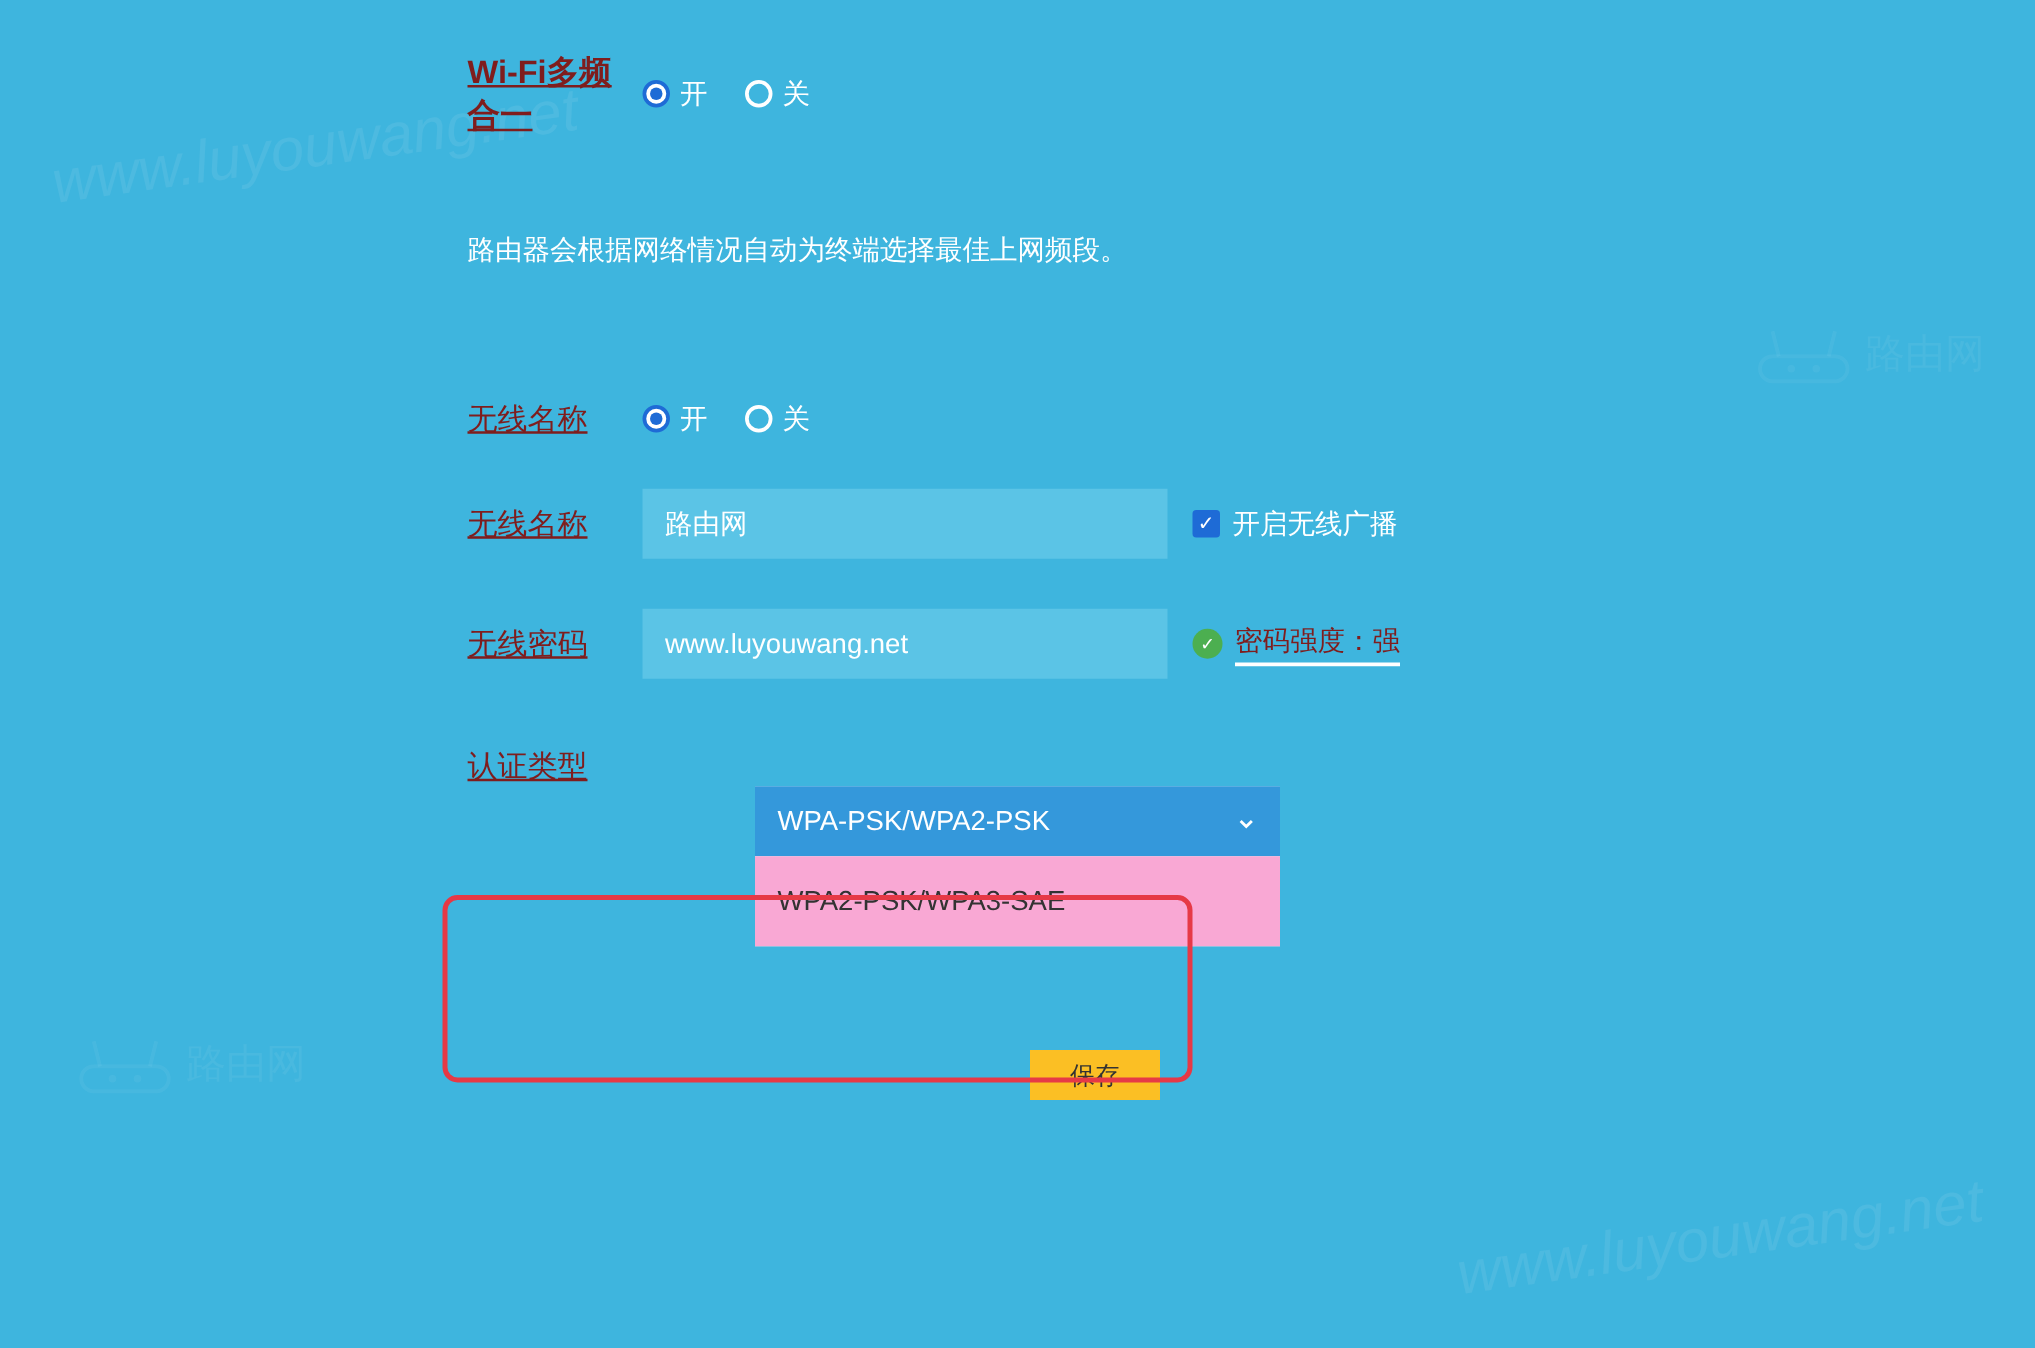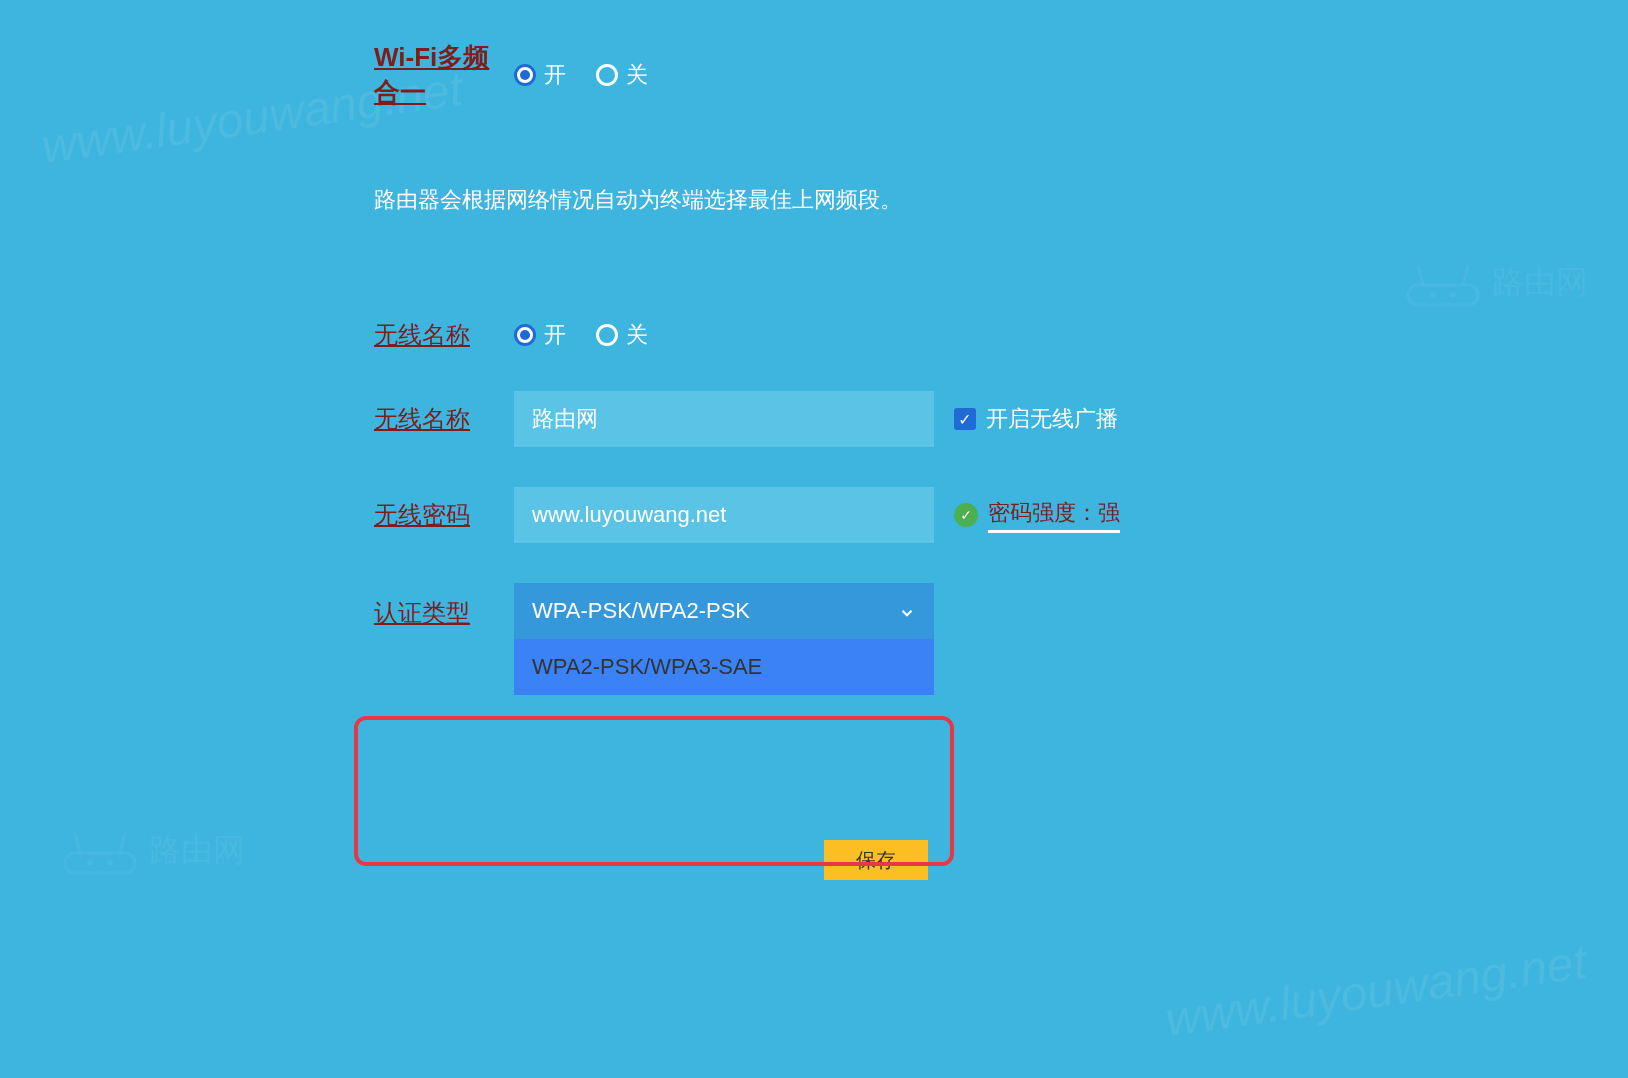--- a/index.html
+++ b/index.html
@@ -196,47 +196,48 @@
       border-radius: 12px;
       left: -20px;
       top: 676px;
       width: 600px;
       height: 150px;
       pointer-events: none;
       z-index: 20;
     }
     .auth-row {
       position: relative;
+      flex-direction: column;
     }
     .dropdown {
       width: 420px;
       background: #fff;
       color: #333;
       position: relative;
       z-index: 10;
     }
     .dropdown-selected {
       height: 56px;
       background: #3498db;
       color: #fff;
       display: flex;
       align-items: center;
       justify-content: space-between;
       padding: 0 18px;
       font-size: 22px;
       cursor: pointer;
     }
     .dropdown-option {
-      height: 56px;
+      height: 72px;
       display: flex;
       align-items: center;
       padding: 0 18px;
       font-size: 22px;
       color: #333;
-      background: #3b82f6;
+      background: #f9a8d4;
       cursor: pointer;
     }
     .chevron-down {
       width: 18px;
       height: 18px;
       display: inline-block;
     }
     .chevron-down svg { width: 100%; height: 100%; }
     .save-button {
       position: absolute;

